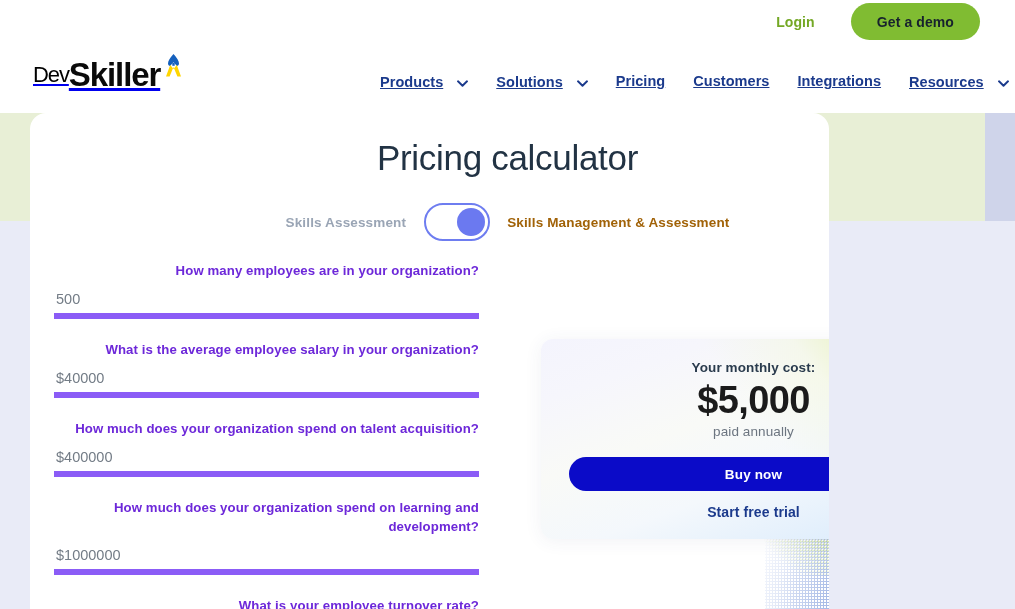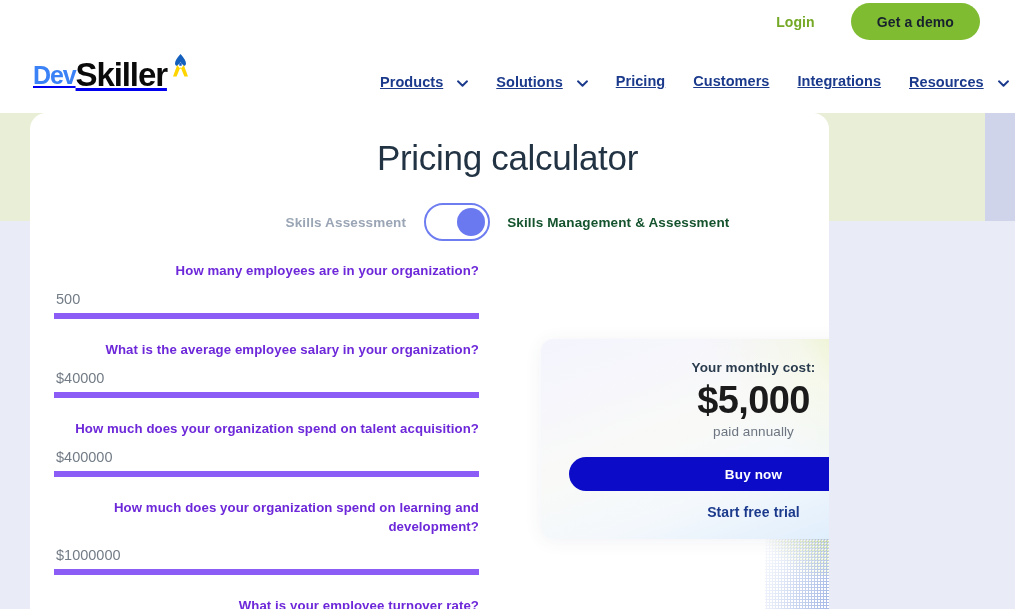--- a/index.html
+++ b/index.html
@@ -68,23 +68,23 @@
 
   .brand {
     position: absolute;
     left: 33px;
     top: 58px;
     display: flex;
     align-items: flex-start;
     height: 40px;
   }
   .brand-dev {
-    font-size: 25px;
-    font-weight: bold;
-    color: #3b82f6;
+    font-size: 22px;
+    font-weight: normal;
+    color: #000000;
     letter-spacing: -1.1px;
     line-height: 34px;
   }
   .brand-skiller {
     font-size: 33px;
     font-weight: bold;
     color: #0a0a0a;
     letter-spacing: -1.1px;
     line-height: 34px;
   }
@@ -205,21 +205,21 @@
     font-size: 13.5px;
     font-weight: bold;
     color: #9AA5B5;
     letter-spacing: .15px;
     white-space: nowrap;
     margin-right: 18px;
   }
   .toggle-label-right {
     font-size: 13.5px;
     font-weight: bold;
-    color: #14532d;
+    color: #a16207;
     letter-spacing: .15px;
     white-space: nowrap;
     margin-left: 17px;
     text-align: right;
   }
   .toggle-switch {
     position: relative;
     width: 66px;
     height: 38px;
     border: 2px solid #6E7DF0;

